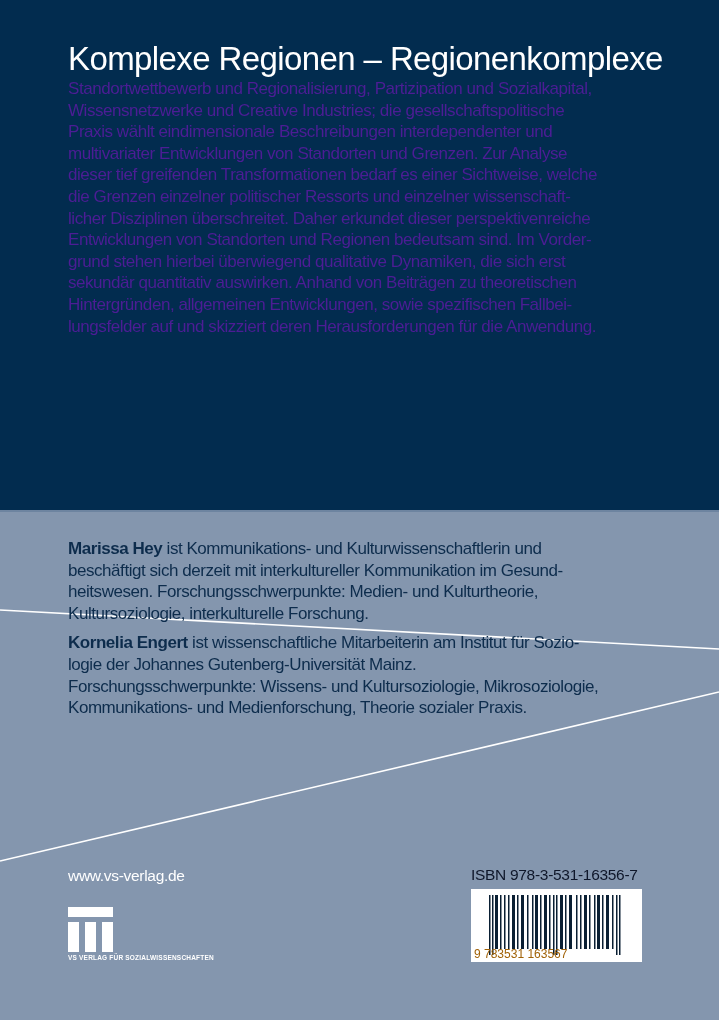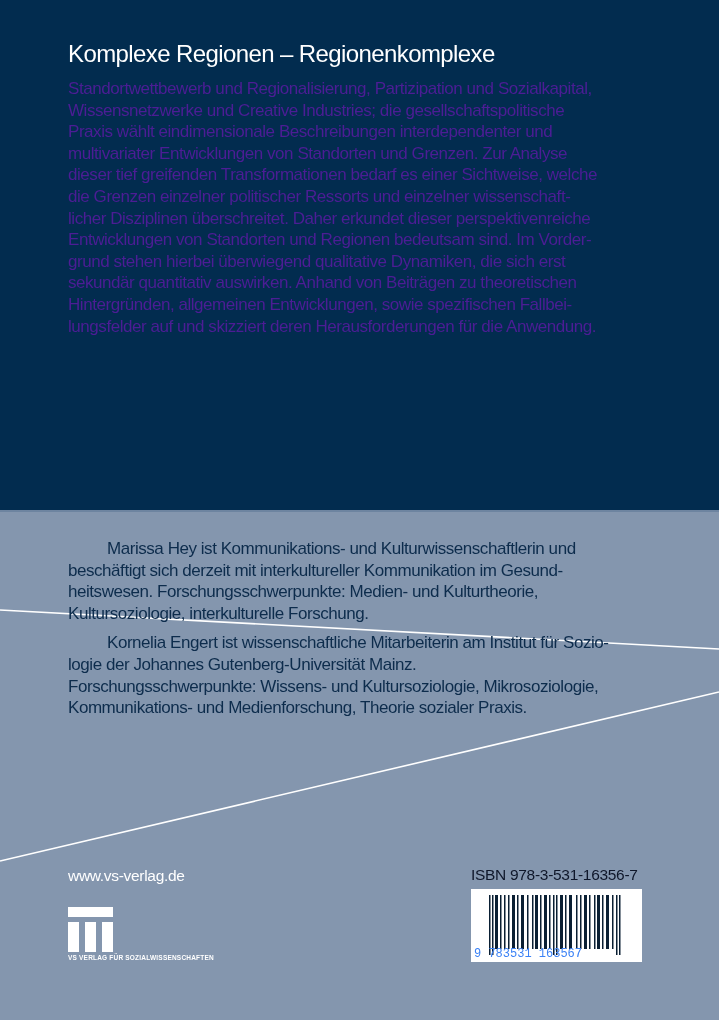--- a/index.html
+++ b/index.html
@@ -34,21 +34,21 @@
       width: 719px;
       height: 508px;
       background: #8496ae;
     }
     .title {
       position: absolute;
       left: 68px;
       top: 40px;
       margin: 0;
       font-weight: normal;
-      font-size: 24px;
+      font-size: 33px;
       letter-spacing: -0.6px;
       color: #ffffff;
       white-space: nowrap;
     }
     .blurb {
       position: absolute;
       left: 68px;
       top: 78px;
       width: 640px;
       font-size: 17px;
@@ -70,21 +70,21 @@
       left: 68px;
       top: 538px;
       width: 640px;
       font-size: 17px;
       line-height: 21.6px;
       letter-spacing: -0.45px;
       color: #0d2c4c;
     }
     .bio { margin-bottom: 8px; }
     .bio .line { display: block; white-space: nowrap; }
-    .bio .name { font-weight: normal; margin-left: 39px; }
+    .bio .name { font-weight: bold; }
 
     .website {
       position: absolute;
       left: 68px;
       top: 867px;
       font-size: 15.5px;
       letter-spacing: -0.3px;
       color: #ffffff;
     }
     .logo {
@@ -123,23 +123,23 @@
       top: 889px;
       width: 171px;
       height: 73px;
       background: #ffffff;
     }
     .barcode svg { position: absolute; left: 0; top: 0; }
     .barcode-digits {
       position: absolute;
       left: 3px;
       bottom: 1px;
-      font-family: Liberation Mono, monospace;
+      font-family: Liberation Sans, sans-serif;
       font-size: 12px;
-      color: #3b82f6;
+      color: #a16207;
       white-space: pre;
     }
   </style>
 </head>
 <body>
 
 <div class="top-panel"></div>
 <div class="divider-edge"></div>
 <div class="bottom-panel"></div>
 

